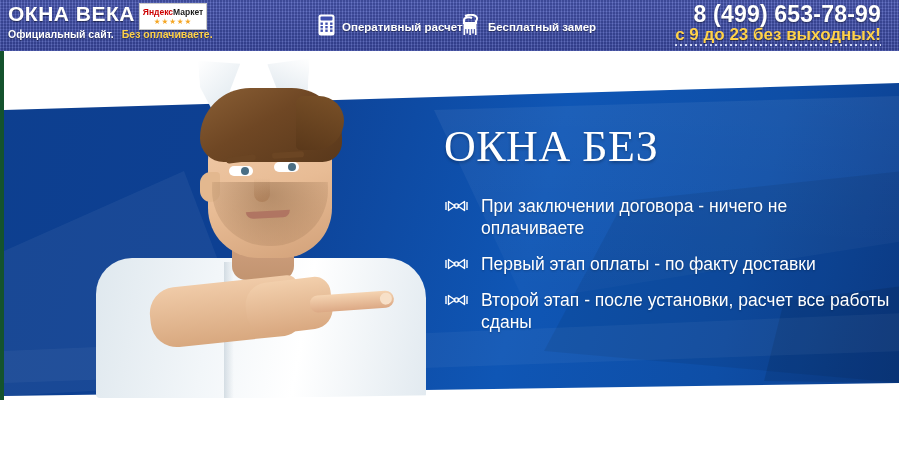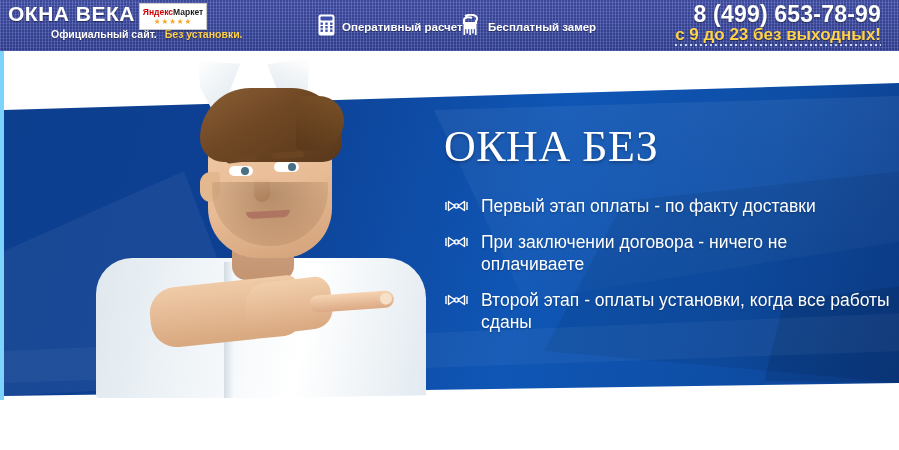--- a/index.html
+++ b/index.html
@@ -1,21 +1,21 @@
 <!DOCTYPE html>
 <html><head>
 <meta charset="utf-8">
 <style>
   html,body{margin:0;padding:0;background:#fff;}
   body{
     width:899px;height:450px;overflow:hidden;
     font-family:"Liberation Sans","DejaVu Sans",sans-serif;
     -webkit-font-smoothing:antialiased;
   }
-  .page{position:relative;width:899px;height:400px;background:#7dd3fc;overflow:hidden;}
+  .page{position:relative;width:899px;height:400px;background:#14532d;overflow:hidden;}
 
   
   .header{
     position:absolute;left:0;top:0;width:899px;height:51px;
     background-color:#3f4fad;
     background-image:
       repeating-linear-gradient(90deg, rgba(255,255,255,.10) 0 1px, rgba(0,0,0,.10) 1px 3px),
       repeating-linear-gradient(0deg,  rgba(255,255,255,.07) 0 1px, rgba(0,0,0,.09) 1px 3px),
       linear-gradient(180deg,#4a59b8 0%,#3b4aa6 100%);
     overflow:hidden;
@@ -24,21 +24,21 @@
   .logo-title{
     font-family:"Liberation Sans","DejaVu Sans",sans-serif;
     font-weight:bold;font-size:21px;letter-spacing:.5px;color:#ffffff;
     line-height:22px;white-space:nowrap;
     text-shadow:0 1px 1px rgba(0,0,0,.45);
   }
   .logo-sub{
     margin-top:3px;font-size:10.5px;font-weight:bold;line-height:12px;white-space:nowrap;
     text-shadow:0 1px 1px rgba(0,0,0,.45);
   }
-  .logo-sub .w{color:#ffffff;margin-left:43px;}
+  .logo-sub .w{color:#ffffff;}
   .logo-sub .y{color:#ffd24a;margin-left:8px;}
 
   
   .ym-badge{
     position:absolute;left:139px;top:3px;width:66px;height:25px;
     background:#ffffff;border:1px solid #c9c9c9;
     display:flex;flex-direction:column;align-items:center;justify-content:center;
     box-shadow:0 1px 2px rgba(0,0,0,.3);
   }
   .ym-text{font-size:8.5px;line-height:9px;white-space:nowrap;font-weight:bold;}
@@ -203,21 +203,21 @@
 </head>
 <body>
 
 <div class="page">
 
   <div class="header">
 
     <div class="hdr-logo">
       <div class="logo-title">ОКНА ВЕКА</div>
       <div class="logo-sub">
-        <span class="w">Официальный сайт.</span><span class="y">Без установки.</span>
+        <span class="w">Официальный сайт.</span><span class="y">Без оплачиваете.</span>
       </div>
     </div>
 
     <div class="ym-badge">
       <div class="ym-text">
         <span class="red">Яндекс</span><span class="blk">Маркет</span>
       </div>
       <div class="ym-stars">★★★★★</div>
     </div>
 
@@ -296,20 +296,32 @@
     </div>
 
     <div class="hero-bottom-white"></div>
 
     <div class="hero-copy">
       <h1 class="hero-title">
         <span>ОКНА БЕЗ</span><br>
       </h1>
 
       <ul class="bullets">
+        <li>
+          <span class="bullet-ico">
+            <svg width="25" height="14" viewBox="0 0 25 14">
+              <path d="M2 3 L2 11" stroke="#ffffff" stroke-width="1.4" fill="none"></path>
+              <path d="M23 3 L23 11" stroke="#ffffff" stroke-width="1.4" fill="none"></path>
+              <path d="M4.5 2.5 L11 7 L4.5 11.5 Z" fill="none" stroke="#ffffff" stroke-width="1.4" stroke-linejoin="round"></path>
+              <path d="M20.5 2.5 L14 7 L20.5 11.5 Z" fill="none" stroke="#ffffff" stroke-width="1.4" stroke-linejoin="round"></path>
+              <circle cx="12.5" cy="7" r="2.1" fill="none" stroke="#ffffff" stroke-width="1.4"></circle>
+            </svg>
+          </span>
+          <span class="bullet-txt">При заключении договора - ничего не оплачиваете</span>
+        </li>
         <li>
           <span class="bullet-ico">
             <svg width="25" height="14" viewBox="0 0 25 14">
               <path d="M2 3 L2 11" stroke="#ffffff" stroke-width="1.4" fill="none"></path>
               <path d="M23 3 L23 11" stroke="#ffffff" stroke-width="1.4" fill="none"></path>
               <path d="M4.5 2.5 L11 7 L4.5 11.5 Z" fill="none" stroke="#ffffff" stroke-width="1.4" stroke-linejoin="round"></path>
               <path d="M20.5 2.5 L14 7 L20.5 11.5 Z" fill="none" stroke="#ffffff" stroke-width="1.4" stroke-linejoin="round"></path>
               <circle cx="12.5" cy="7" r="2.1" fill="none" stroke="#ffffff" stroke-width="1.4"></circle>
             </svg>
           </span>
@@ -318,30 +330,18 @@
         <li>
           <span class="bullet-ico">
             <svg width="25" height="14" viewBox="0 0 25 14">
               <path d="M2 3 L2 11" stroke="#ffffff" stroke-width="1.4" fill="none"></path>
               <path d="M23 3 L23 11" stroke="#ffffff" stroke-width="1.4" fill="none"></path>
               <path d="M4.5 2.5 L11 7 L4.5 11.5 Z" fill="none" stroke="#ffffff" stroke-width="1.4" stroke-linejoin="round"></path>
               <path d="M20.5 2.5 L14 7 L20.5 11.5 Z" fill="none" stroke="#ffffff" stroke-width="1.4" stroke-linejoin="round"></path>
               <circle cx="12.5" cy="7" r="2.1" fill="none" stroke="#ffffff" stroke-width="1.4"></circle>
             </svg>
           </span>
-          <span class="bullet-txt">При заключении договора - ничего не оплачиваете</span>
-        </li>
-        <li>
-          <span class="bullet-ico">
-            <svg width="25" height="14" viewBox="0 0 25 14">
-              <path d="M2 3 L2 11" stroke="#ffffff" stroke-width="1.4" fill="none"></path>
-              <path d="M23 3 L23 11" stroke="#ffffff" stroke-width="1.4" fill="none"></path>
-              <path d="M4.5 2.5 L11 7 L4.5 11.5 Z" fill="none" stroke="#ffffff" stroke-width="1.4" stroke-linejoin="round"></path>
-              <path d="M20.5 2.5 L14 7 L20.5 11.5 Z" fill="none" stroke="#ffffff" stroke-width="1.4" stroke-linejoin="round"></path>
-              <circle cx="12.5" cy="7" r="2.1" fill="none" stroke="#ffffff" stroke-width="1.4"></circle>
-            </svg>
-          </span>
-          <span class="bullet-txt">Второй этап - оплаты установки, когда все работы сданы</span>
+          <span class="bullet-txt">Второй этап - после установки, расчет все работы сданы</span>
         </li>
       </ul>
     </div>
   </div>
 </div>
 
 </body></html>

